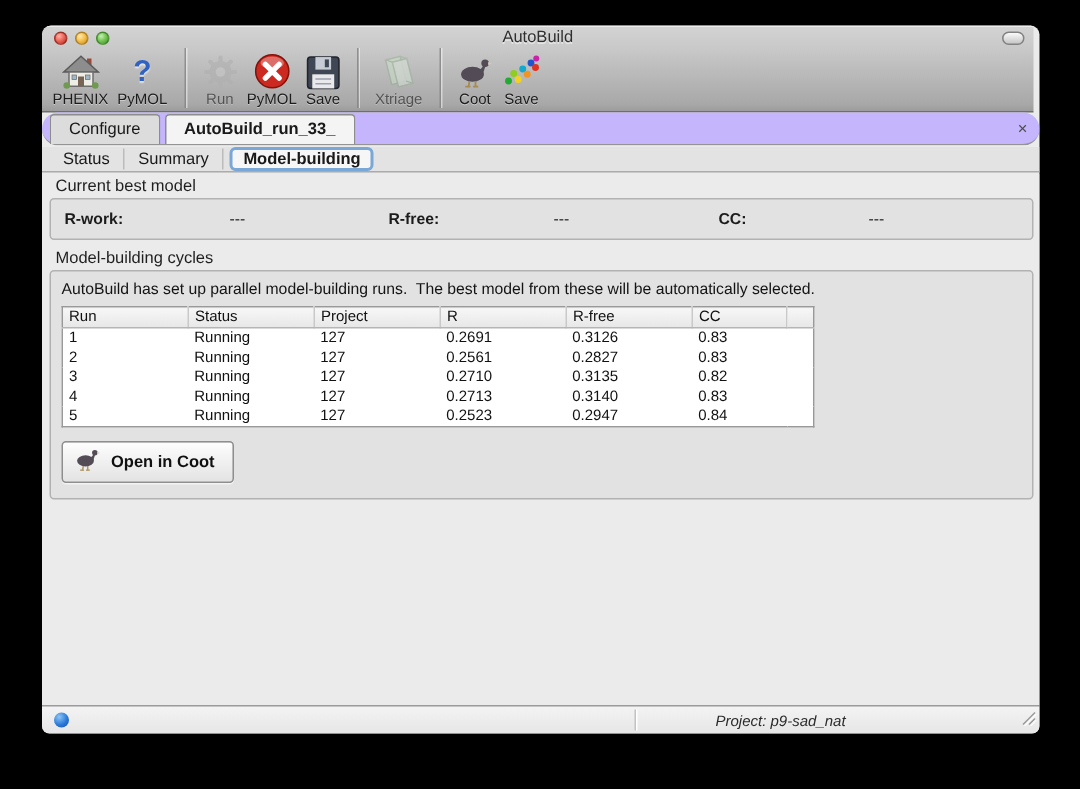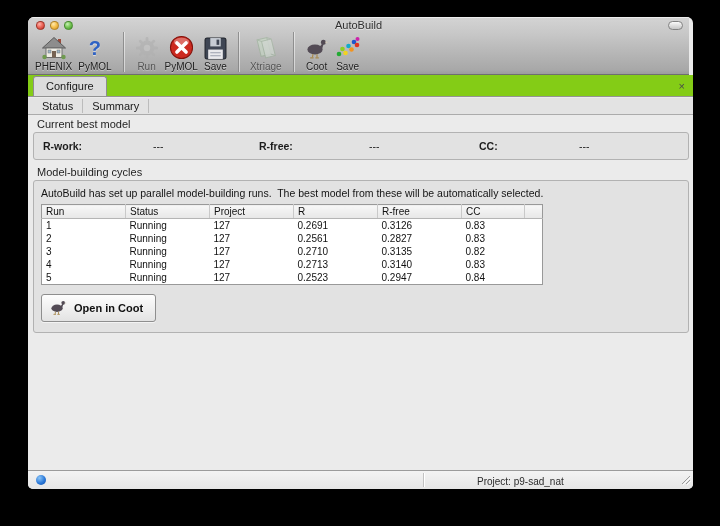--- a/index.html
+++ b/index.html
@@ -26,22 +26,22 @@
 
   .toolbar{position:absolute;left:0;top:16px;right:0;bottom:0;display:flex;align-items:flex-end;padding:0 0 2px 4px;}
   .tool{display:flex;flex-direction:column;align-items:center;margin:0 3px;}
   .tool .ticon{height:27px;display:flex;align-items:flex-end;justify-content:center;}
   .tool .tlabel{font-size:10px;color:#1c1c1c;margin-top:1px;text-shadow:0 1px 0 rgba(255,255,255,0.4);white-space:nowrap;}
   .tool.disabled{opacity:.62;}
   .tsep{width:1px;height:40px;background:rgba(130,130,130,0.8);box-shadow:1px 0 0 rgba(255,255,255,0.5);margin:0 8px;align-self:flex-end;}
   .qmark{font-size:20px;font-weight:bold;color:#2f62c4;line-height:24px;text-shadow:0 1px 1px rgba(255,255,255,0.6);}
 
   
-  .tabrow1{position:absolute;left:0;top:58px;right:0;height:22px;background:#84cc16;
-    border-bottom:1px solid #949494;display:flex;align-items:flex-end;padding-left:5px;box-sizing:border-box;}
+  .tabrow1{position:absolute;left:0;top:58px;right:0;height:22px;background:#c4b5fd;
+    border-bottom:1px solid #949494;display:flex;align-items:flex-end;padding-left:5px;box-sizing:border-box;border-radius:11px;}
   .tab1{font-size:11px;color:#191919;height:19px;line-height:19px;padding:0 12px;
     border:1px solid #8d8d8d;border-bottom:none;border-radius:3px 3px 0 0;background:#dcdcdc;margin-right:3px;}
   .tab1.selected{background:#f4f4f4;font-weight:bold;}
   .tabclose{position:absolute;right:8px;top:4px;font-size:11px;color:#4a4a4a;line-height:14px;cursor:default;}
 
   .tabrow2{position:absolute;left:0;top:81px;right:0;height:17px;background:#e3e3e3;
     border-bottom:1px solid #ababab;display:flex;align-items:center;padding-left:5px;font-size:11px;box-sizing:border-box;}
   .tab2{padding:0 9px;color:#191919;border-right:1px solid #bcbcbc;line-height:14px;}
   .tab2.selected{font-weight:bold;background:#f6f6f6;border:2px solid #7ba7d7;border-radius:4px;
     padding:0 7px;margin-left:4px;line-height:12px;}
@@ -65,21 +65,21 @@
     padding:0 12px 0 7px;background:linear-gradient(#fdfdfd,#e3e3e3);border:1px solid #8e8e8e;border-radius:3px;
     font-size:11px;font-weight:bold;color:#101010;box-shadow:0 1px 0 rgba(255,255,255,0.6);text-align:center;}
 
   
   .statusbar{position:absolute;left:0;right:0;bottom:0;height:19px;background:linear-gradient(#f3f3f3,#e6e6e6);
     border-top:1px solid #9b9b9b;box-sizing:border-box;font-size:10px;color:#2b2b2b;}
   .statusdot{position:absolute;left:8px;top:4px;width:10px;height:10px;border-radius:50%;
     background:radial-gradient(circle at 35% 30%, #8cc6f7, #2b78d8 55%, #0f4fa8);}
   .jobs{position:absolute;left:22px;top:21px;}
   .sdiv{position:absolute;left:395px;top:2px;bottom:2px;width:1px;background:#c2c2c2;box-shadow:1px 0 0 #fff;}
-  .project{position:absolute;left:449px;top:5px;}
+  .project{position:absolute;left:449px;top:5px;font-style:italic;}
   .grip{position:absolute;right:2px;bottom:2px;}
 </style>
 </head>
 <body>
 
 <div class="screen">
   <div class="window">
 
     <div class="chrome">
       <div class="titlebar">
@@ -192,26 +192,28 @@
               <circle cx="22.5" cy="4" r="2" fill="#cc22aa"></circle>
             </svg>
             </span>
           <span class="tlabel">Save</span>
         </div>
       </div>
     </div>
 
     <div class="tabrow1">
       <div class="tab1">Configure</div>
+      <div class="tab1 selected">AutoBuild_run_33_</div>
       <div class="tabclose">×</div>
     </div>
 
     <div class="tabrow2">
       <div class="tab2">Status</div>
       <div class="tab2">Summary</div>
+      <div class="tab2 selected">Model-building</div>
     </div>
 
     <div class="content">
       <div class="sectlabel" style="top:2px">Current best model</div>
 
       <div class="groupbox" id="box-best">
         <span class="fl" style="left:9px">R-work:</span>
         <span class="fv" style="left:119px">---</span>
         <span class="fl" style="left:225px">R-free:</span>
         <span class="fv" style="left:335px">---</span>

